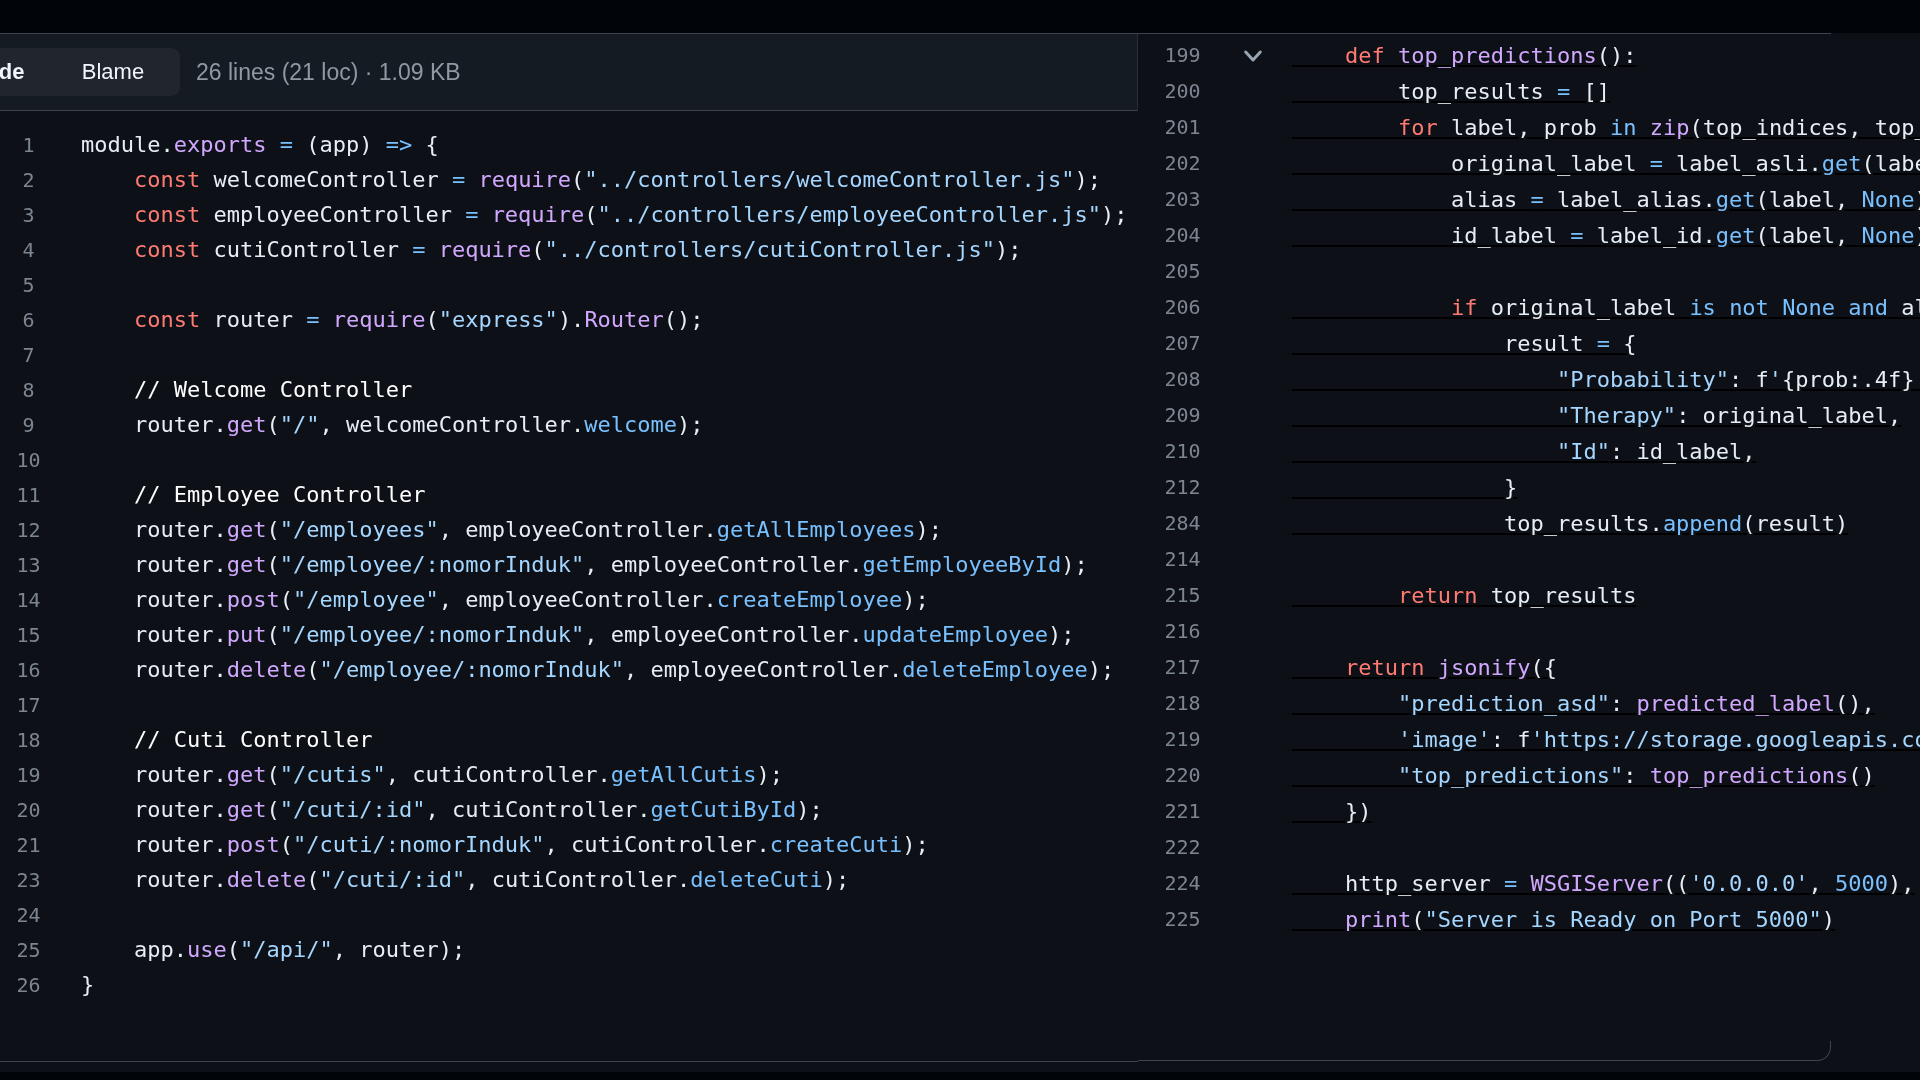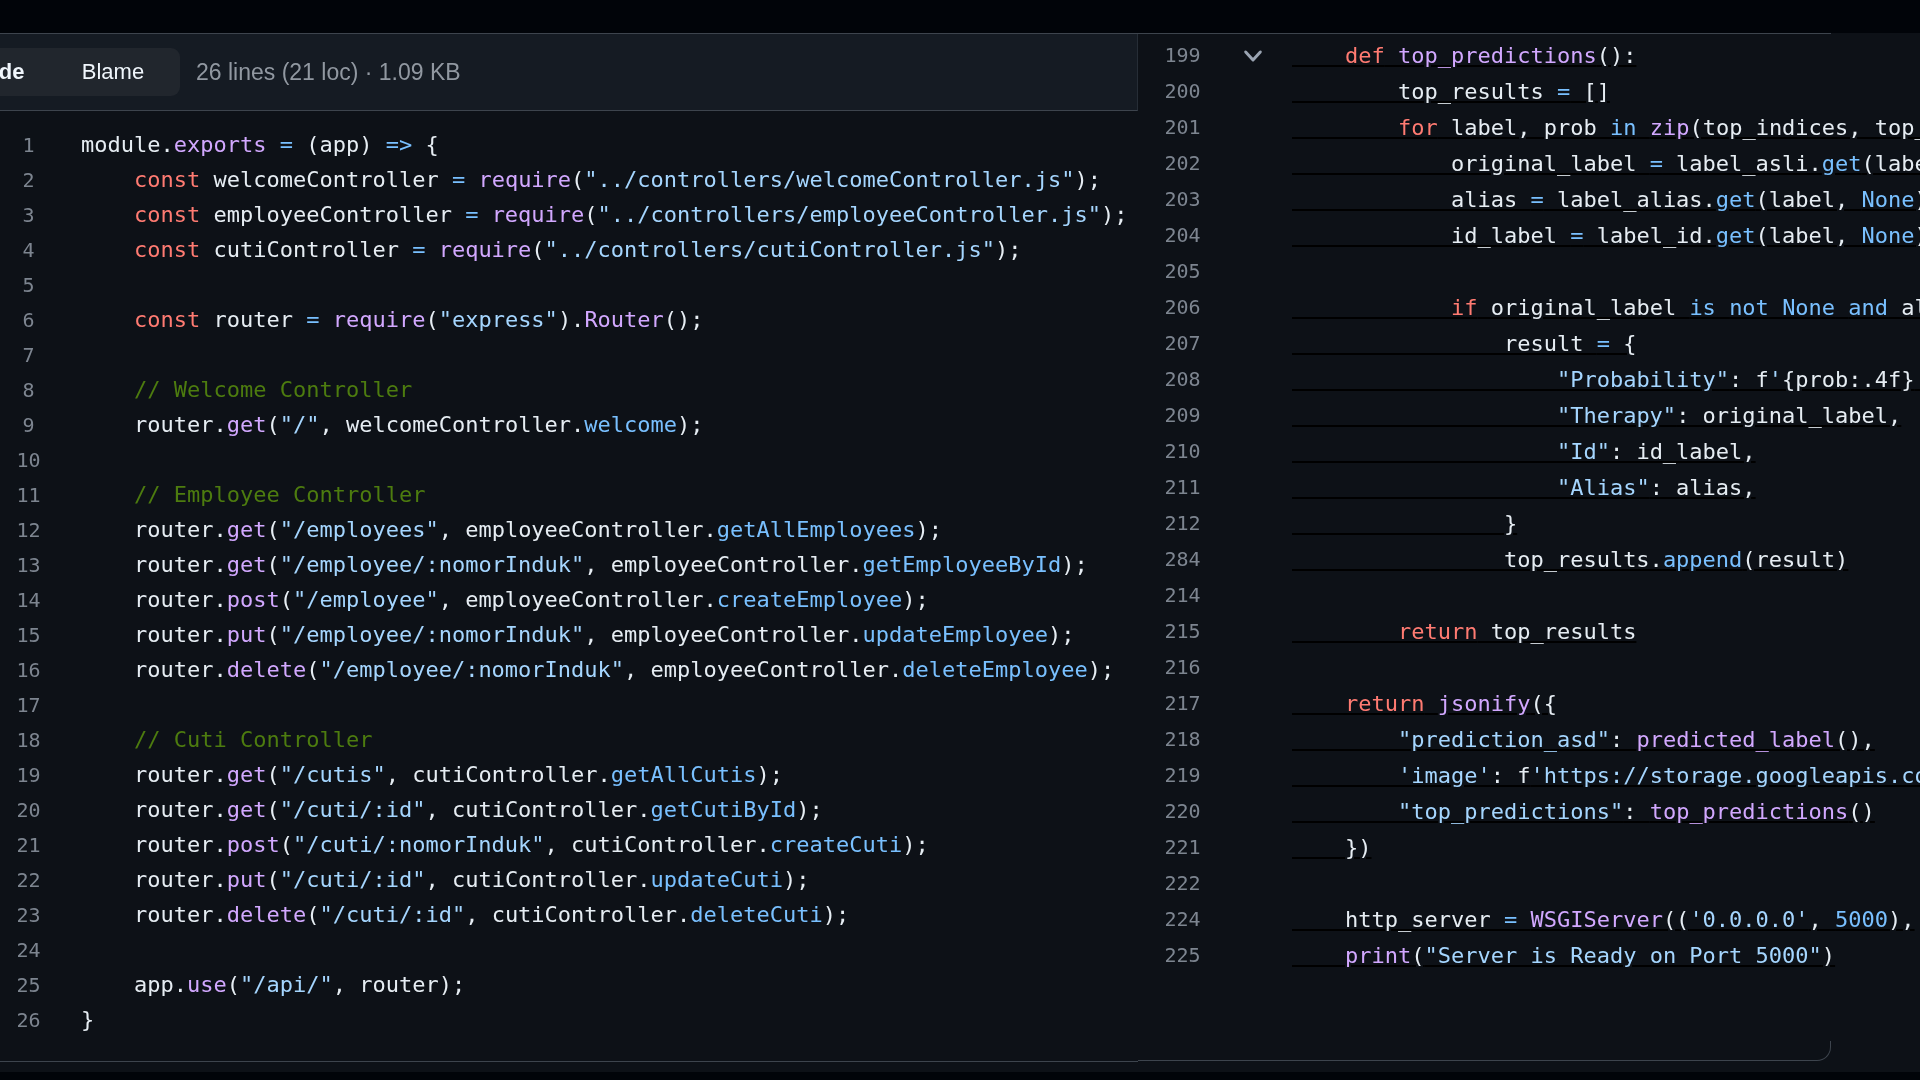--- a/index.html
+++ b/index.html
@@ -26,21 +26,21 @@
   #right-pane .code-row{height:36px;}
   .ln{flex:none;text-align:center;color:#7d8590;font-size:20px;cursor:pointer;}
   #left-pane .ln{width:57px;}
   #right-pane .ln{width:89px;}
   .chev{flex:none;width:65px;height:36px;position:relative;}
   .chev svg{position:absolute;left:13px;top:6px;cursor:pointer;}
   .code{white-space:pre;font-size:22px;flex:none;}
   #left-pane .code{margin-left:24px;}
   #right-pane .code{margin-left:0;text-decoration:underline;}
   .tk-w{color:#e6edf3}.tk-k{color:#ff7b72}.tk-p{color:#d2a8ff}
-  .tk-b{color:#79c0ff}.tk-s{color:#a5d6ff}.tk-c{color:#4d7c0f}
+  .tk-b{color:#79c0ff}.tk-s{color:#a5d6ff}.tk-c{color:#ffffff}
   .left-bottom-border{position:absolute;left:0;top:1061px;width:1138px;height:1px;background:#3d444d;}
   .right-bottom-border{position:absolute;left:1138px;top:1041px;width:693px;height:20px;
        border-bottom:1.5px solid #3d444d;border-right:1.5px solid #3d444d;
        border-bottom-right-radius:14px;box-sizing:border-box;}
   .bottom-strip{position:absolute;left:0;top:1072px;width:1920px;height:8px;background:#010409;}
 </style>
 </head>
 <body>
 
 <div class="app">
@@ -134,24 +134,20 @@
       </div>
       <div class="code-row">
         <span class="ln">20</span>
         <span class="code"><span class="tk-w">    router.</span><span class="tk-p">get</span><span class="tk-w">(</span><span class="tk-s">"/cuti/:id"</span><span class="tk-w">, cutiController.</span><span class="tk-b">getCutiById</span><span class="tk-w">);</span></span>
       </div>
       <div class="code-row">
         <span class="ln">21</span>
         <span class="code"><span class="tk-w">    router.</span><span class="tk-p">post</span><span class="tk-w">(</span><span class="tk-s">"/cuti/:nomorInduk"</span><span class="tk-w">, cutiController.</span><span class="tk-b">createCuti</span><span class="tk-w">);</span></span>
       </div>
       <div class="code-row">
-        <span class="ln">22</span>
-        <span class="code"><span class="tk-w">    router.</span><span class="tk-p">put</span><span class="tk-w">(</span><span class="tk-s">"/cuti/:id"</span><span class="tk-w">, cutiController.</span><span class="tk-b">updateCuti</span><span class="tk-w">);</span></span>
-      </div>
-      <div class="code-row">
         <span class="ln">23</span>
         <span class="code"><span class="tk-w">    router.</span><span class="tk-p">delete</span><span class="tk-w">(</span><span class="tk-s">"/cuti/:id"</span><span class="tk-w">, cutiController.</span><span class="tk-b">deleteCuti</span><span class="tk-w">);</span></span>
       </div>
       <div class="code-row">
         <span class="ln">24</span>
         <span class="code"></span>
       </div>
       <div class="code-row">
         <span class="ln">25</span>
         <span class="code"><span class="tk-w">    app.</span><span class="tk-p">use</span><span class="tk-w">(</span><span class="tk-s">"/api/"</span><span class="tk-w">, router);</span></span>
@@ -220,25 +216,20 @@
         <span class="ln">209</span>
         <span class="chev"></span>
         <span class="code"><span class="tk-w">                    </span><span class="tk-s">"Therapy"</span><span class="tk-w">: original_label,</span></span>
       </div>
       <div class="code-row">
         <span class="ln">210</span>
         <span class="chev"></span>
         <span class="code"><span class="tk-w">                    </span><span class="tk-s">"Id"</span><span class="tk-w">: id_label,</span></span>
       </div>
       <div class="code-row">
-        <span class="ln">211</span>
-        <span class="chev"></span>
-        <span class="code"><span class="tk-w">                    </span><span class="tk-s">"Alias"</span><span class="tk-w">: alias,</span></span>
-      </div>
-      <div class="code-row">
         <span class="ln">212</span>
         <span class="chev"></span>
         <span class="code"><span class="tk-w">                }</span></span>
       </div>
       <div class="code-row">
         <span class="ln">284</span>
         <span class="chev"></span>
         <span class="code"><span class="tk-w">                top_results.</span><span class="tk-b">append</span><span class="tk-w">(result)</span></span>
       </div>
       <div class="code-row">

